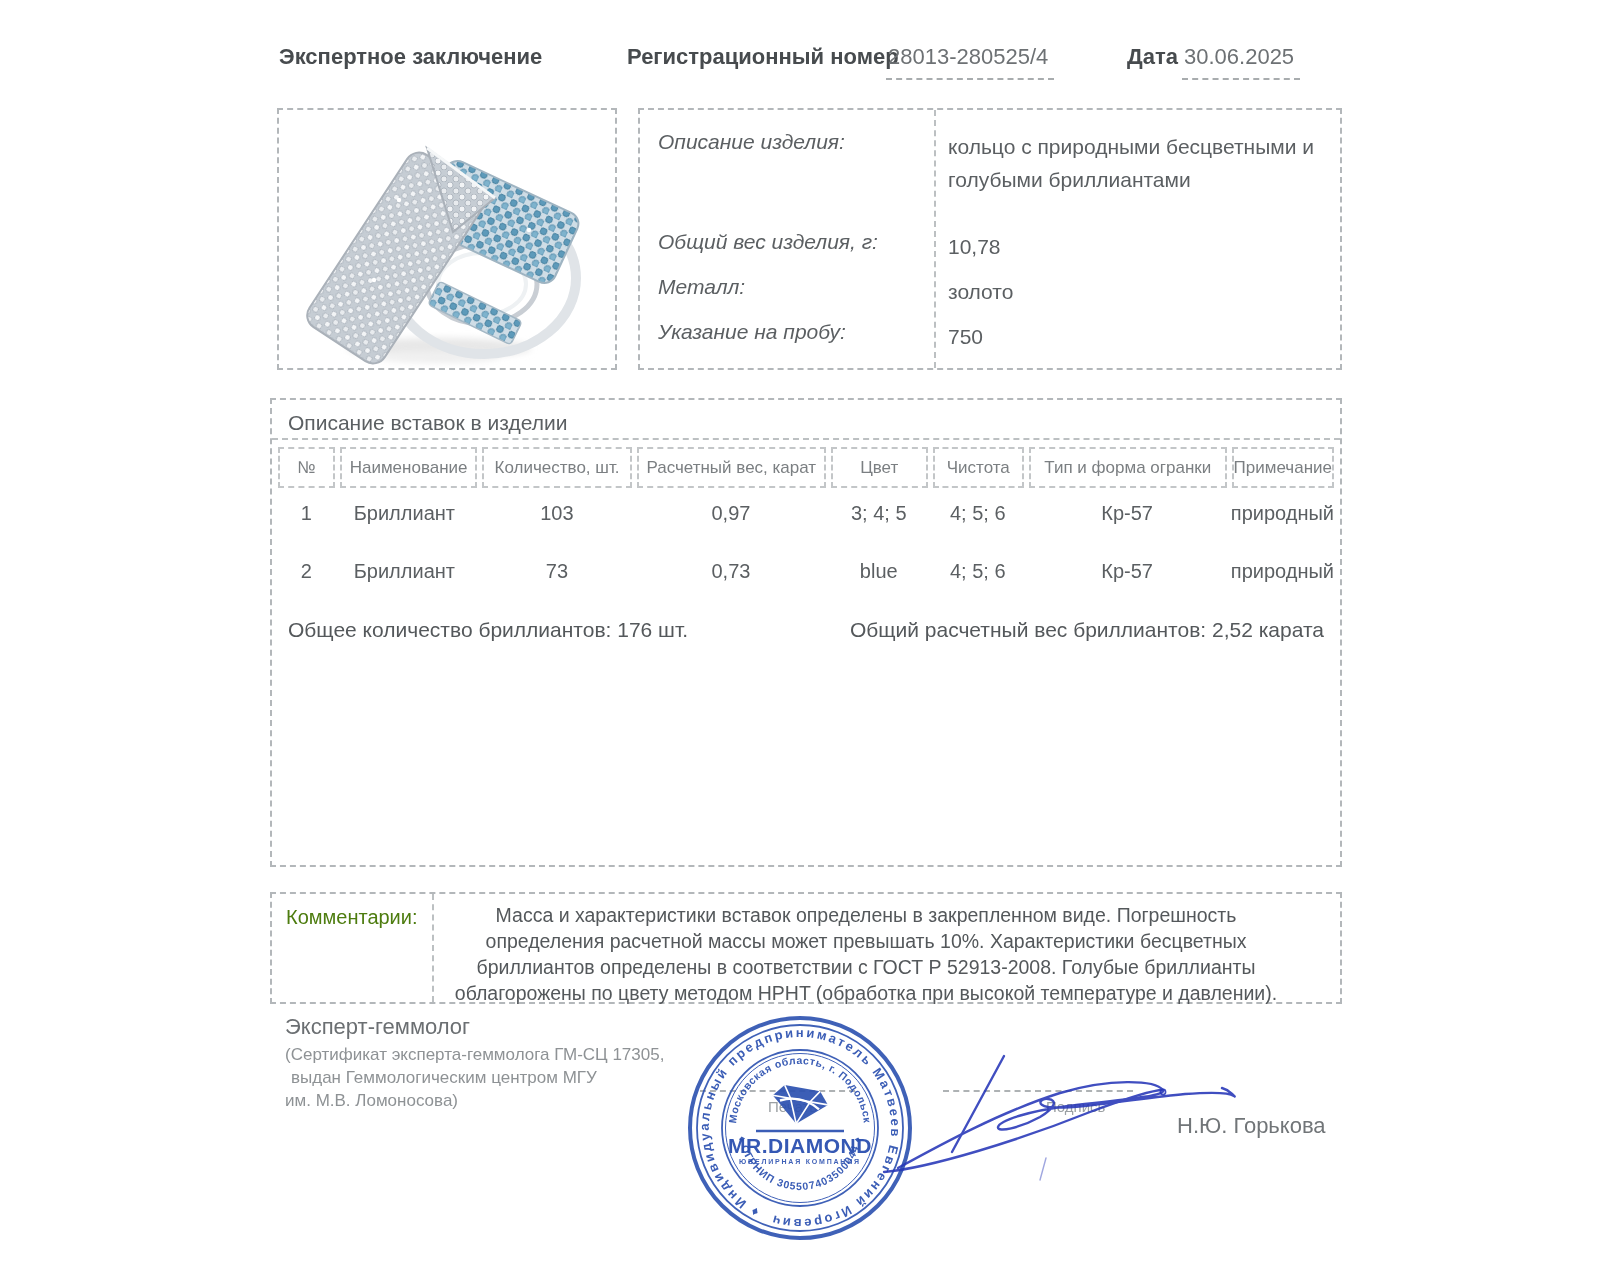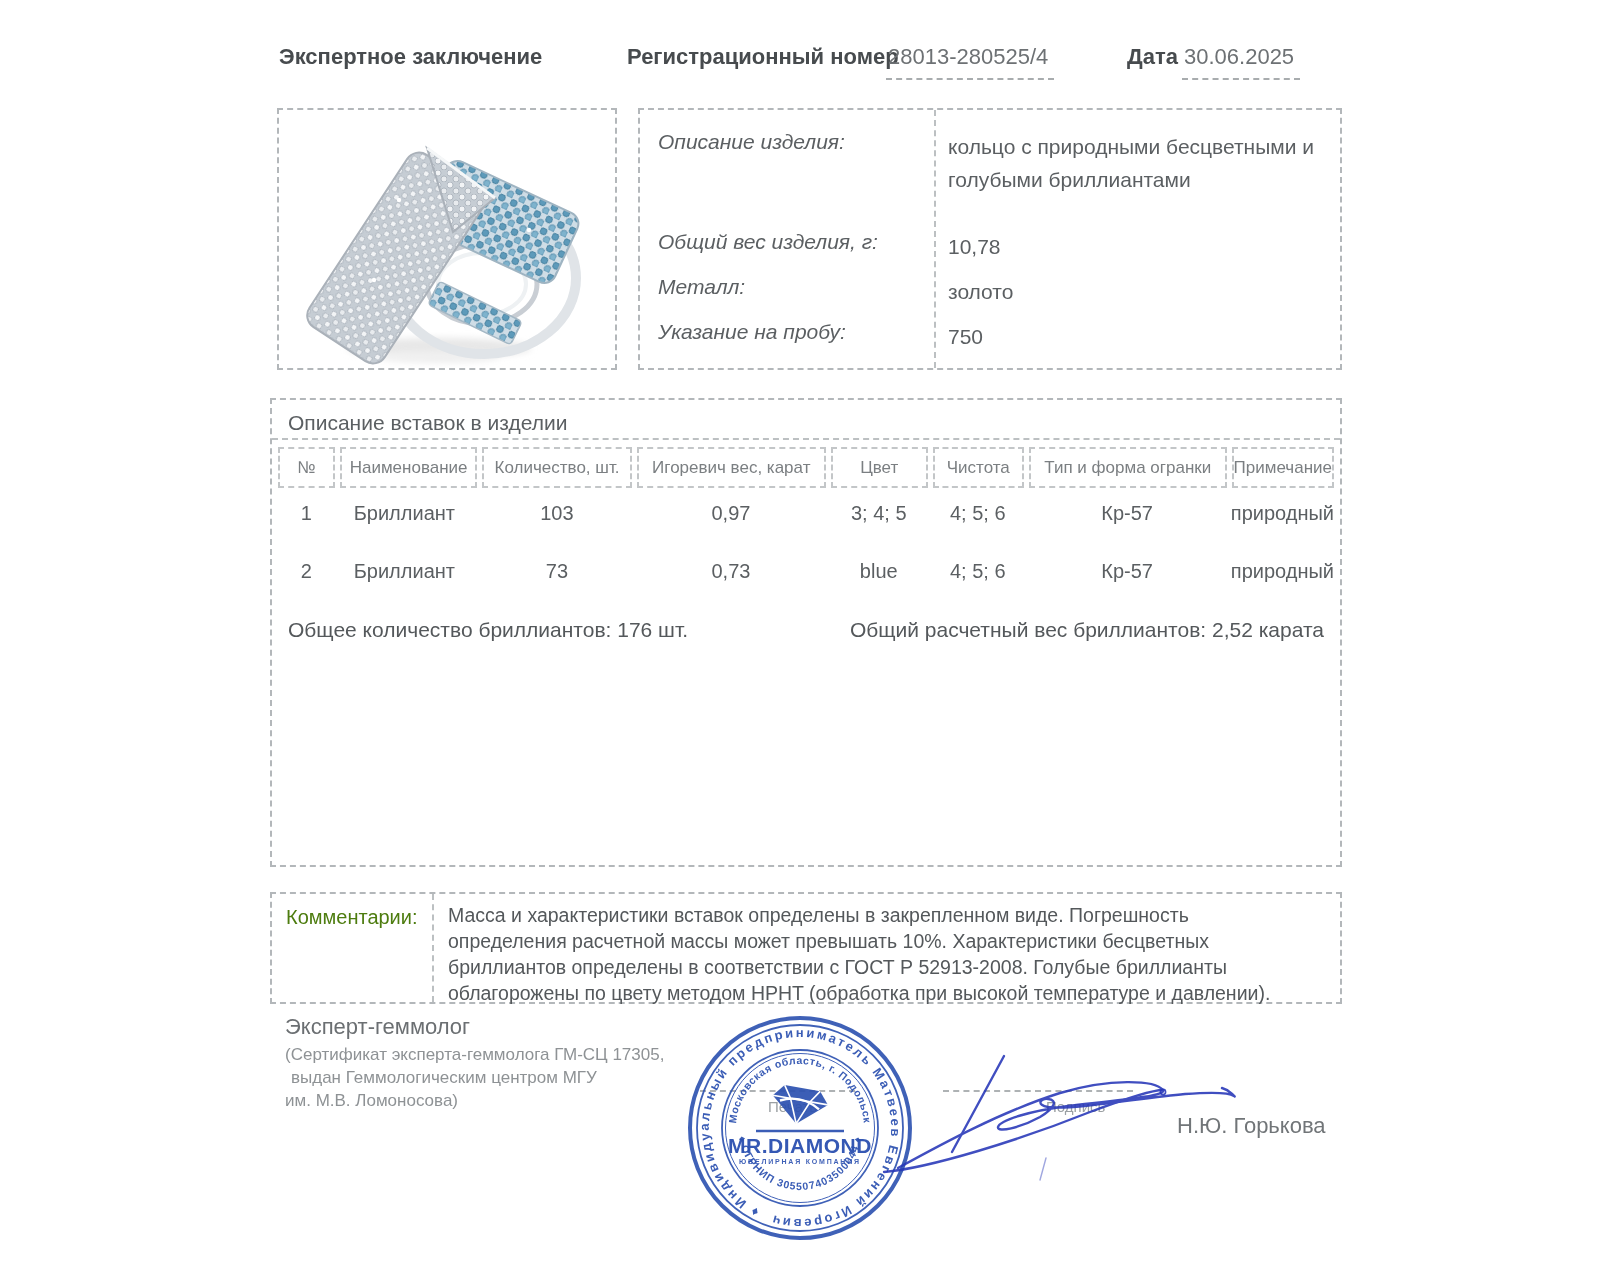--- a/index.html
+++ b/index.html
@@ -25,21 +25,21 @@
   .body-row { position:absolute; left:6px; right:6px; display:flex; gap:5px; }
   .body-cell { display:flex; align-items:center; justify-content:center; font-size:20px; color:#5b5f62; }
   .body-cell.left { justify-content:flex-start; padding-left:14px; }
   .w0{width:5.4%;} .w1{width:13.1%;} .w2{width:14.2%;} .w3{width:18.0%;}
   .w4{width:9.2%;} .w5{width:8.7%;} .w6{width:18.8%;} .w7{flex:1;}
   .summary-row { position:absolute; left:0; right:0; display:flex; justify-content:space-between;
                  padding:0 16px; font-size:21px; color:#54585b; }
   
   .com-divider { position:absolute; top:0; bottom:0; left:160px; border-left:2px dashed #bcc0c2; }
   .com-label { position:absolute; left:14px; top:12px; font-size:20px; color:#4d7c0f; }
-  .com-text { position:absolute; left:176px; top:8px; width:836px; font-size:19.5px; line-height:26px; color:#54585b; }
+  .com-text { position:absolute; left:176px; top:8px; width:836px; font-size:19.5px; line-height:26px; color:#54585b;text-align:center; }
   
   .expert-title { font-size:22px; color:#6b6f72; }
   .cert-line { font-size:17px; color:#8e9295; line-height:23px; }
   .placeholder-line { position:absolute; border-top:2px dashed #aeb2b4; }
   .placeholder-label { position:absolute; font-size:15px; color:#9ba0a3; }
   .expert-name { font-size:22px; color:#717578; }
 </style>
 </head>
 <body>
 
@@ -109,21 +109,21 @@
     <div class="desc-value" style="top:210px;">750</div>
   </div>
 
   <div class="abs dashed-box" style="left:270px; top:398px; width:1072px; height:469px;">
     <div class="ins-title">Описание вставок в изделии</div>
 
     <div class="col-row" style="top:47px;">
       <div class="col-cell w0">№</div>
       <div class="col-cell w1">Наименование</div>
       <div class="col-cell w2">Количество, шт.</div>
-      <div class="col-cell w3">Игоревич вес, карат</div>
+      <div class="col-cell w3">Расчетный вес, карат</div>
       <div class="col-cell w4">Цвет</div>
       <div class="col-cell w5">Чистота</div>
       <div class="col-cell w6">Тип и форма огранки</div>
       <div class="col-cell w7">Примечание</div>
     </div>
 
     <div class="body-row" style="top:88px; height:50px;">
       <div class="body-cell w0">1</div>
       <div class="body-cell w1 left">Бриллиант</div>
       <div class="body-cell w2">103</div>

